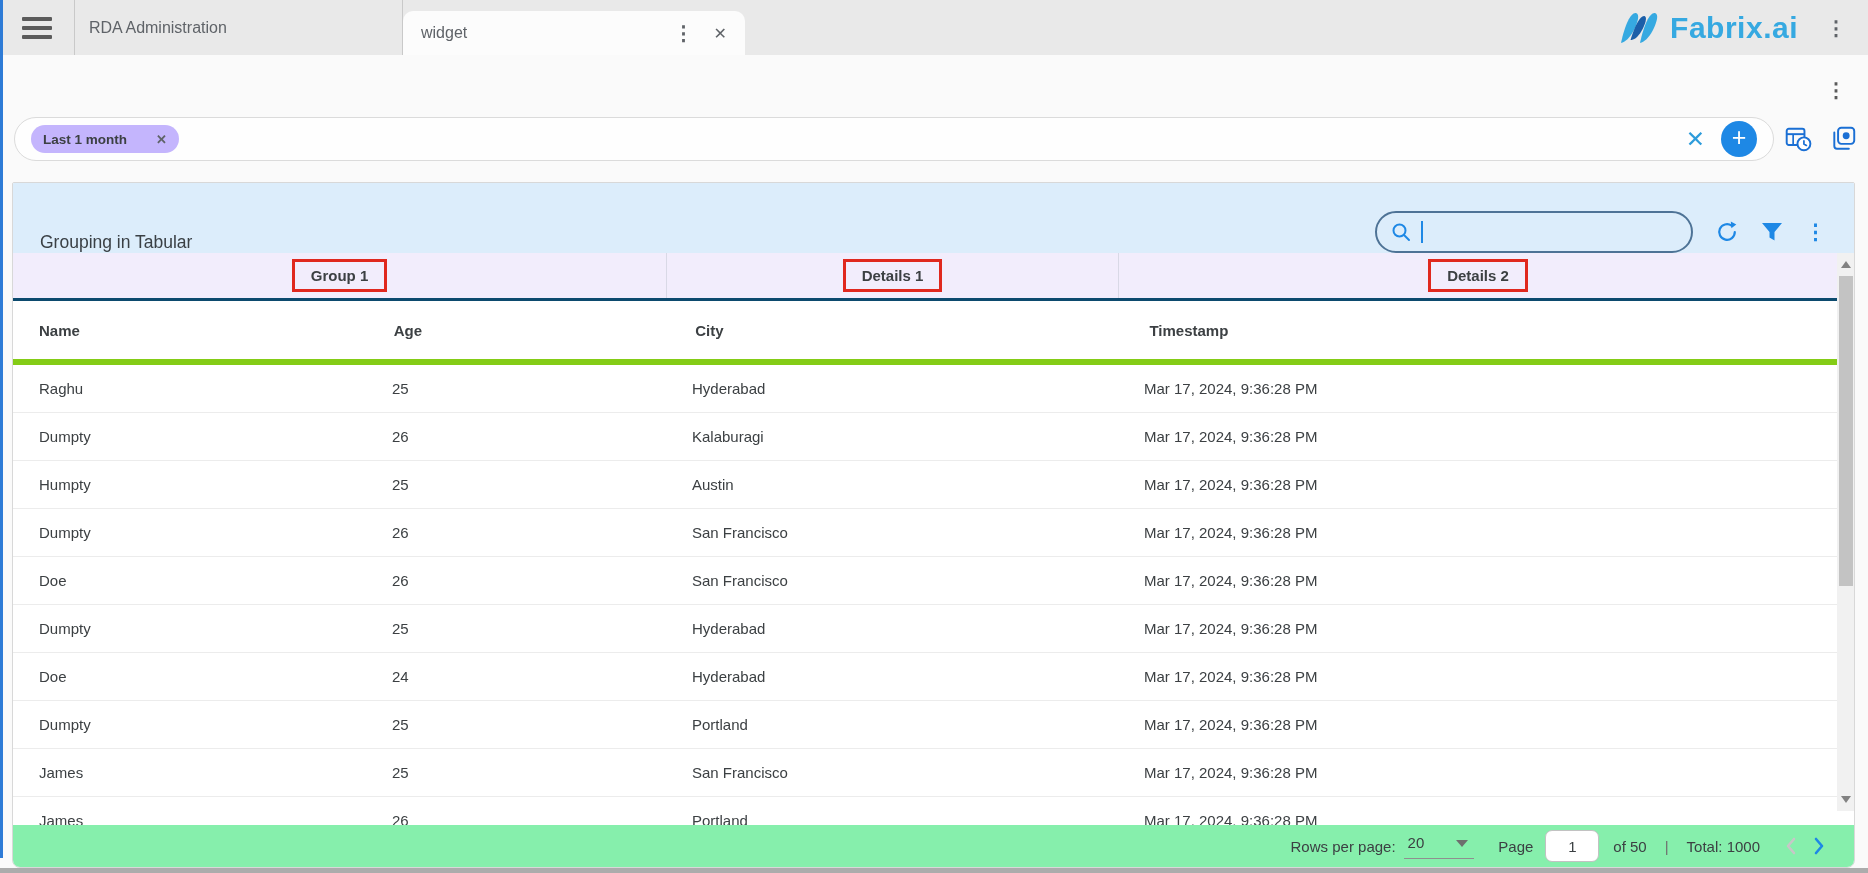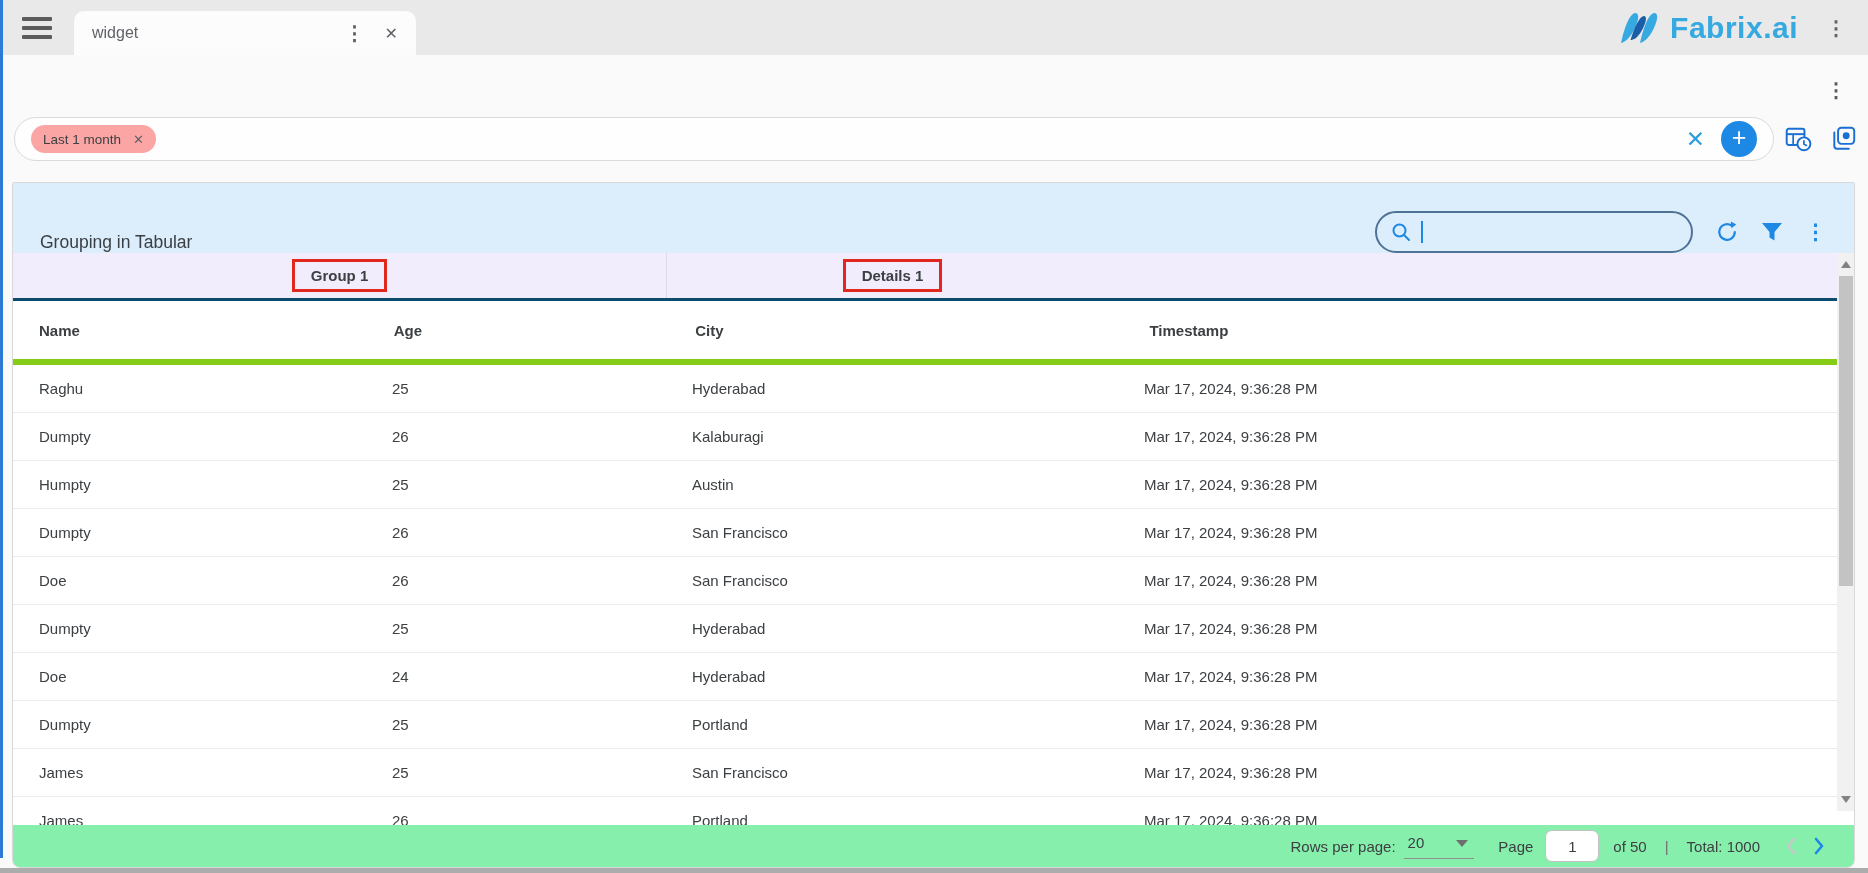--- a/index.html
+++ b/index.html
@@ -27,21 +27,21 @@
   .tab.active .kebab { margin-right:20px; }
   .tab .close { color:#5F6368; font-size:16px; cursor:pointer; }
   .brand { margin-left:auto; display:flex; align-items:center; gap:8px; }
   .brand-text { font-size:30px; font-weight:bold; color:#36A9E1; letter-spacing:0.5px; }
   .window-kebab { margin:0 22px 0 28px; }
 
   .page-kebab { position:absolute; top:78px; right:22px; color:#5A5A5A; font-size:20px; font-weight:700; cursor:pointer; z-index:5; }
 
   
   .filterbar { position:absolute; left:14px; top:117px; width:1760px; height:44px; background:#FEFEFE; border:1.5px solid #DBDBDB; border-radius:24px; display:flex; align-items:center; padding:0 16px; }
-  .chip { display:flex; align-items:center; gap:12px; height:28px; background:#fca5a5; border-radius:15px; padding:0 12px; font-size:13.5px; color:#3C4043; cursor:pointer; }
+  .chip { display:flex; align-items:center; gap:29px; height:28px; background:#c4b5fd; border-radius:15px; padding:0 12px; font-size:13.5px; color:#3C4043; cursor:pointer;font-weight:bold; }
   .chip-x { font-size:13px; color:#5F6368; cursor:pointer; }
   .fb-right { margin-left:auto; display:flex; align-items:center; gap:16px; }
   .clear-x { color:#2D9CDB; font-size:23px; font-weight:300; line-height:1; cursor:pointer; }
   .fab { width:36px; height:36px; border-radius:50%; background:#1E88E5; color:#fff; font-size:25px; line-height:1; border:none; display:flex; align-items:center; justify-content:center; cursor:pointer; padding-bottom:3px; }
   .bar-side-icon { position:absolute; top:125px; cursor:pointer; z-index:5; }
   .bar-side-icon.schedule { left:1784px; }
   .bar-side-icon.save { left:1830px; }
 
   
   .card { position:absolute; left:12px; top:182px; width:1843px; height:686px; background:#fff; border:1px solid #D8D8D8; border-radius:2px 2px 8px 8px; overflow:hidden; }
@@ -87,20 +87,23 @@
 </head>
 <body>
 
 <div class="tabbar">
   <div class="hamburger">
       <span></span>
       <span></span>
       <span></span>
     </div>
 
+  <div class="tab inactive">
+    <span class="tab-label">RDA Administration</span>
+  </div>
 
   <div class="tab active">
     <span class="tab-label">widget</span>
     <span class="kebab">⋮</span>
     <span class="close">✕</span>
   </div>
 
   <div class="brand">
     <svg width="46" height="36" viewBox="0 0 44 36">
       <path d="M4 33 C8 14 14 2 19 3 C23 4 21 12 17 20 C13 28 8 32 4 33 Z" fill="#36A9E1"></path>
@@ -170,20 +173,23 @@
     </div>
   </div>
 
   <div class="grouprow">
     <div class="gcell">
       <span class="annotation"><span>Group 1</span></span>
     </div>
     <div class="gcell">
       <span class="annotation"><span>Details 1</span></span>
     </div>
+    <div class="gcell">
+      <span class="annotation"><span>Details 2</span></span>
+    </div>
   </div>
 
   <div class="colrow">
     <span class="c">Name</span>
     <span class="c">Age</span>
     <span class="c">City</span>
     <span class="c">Timestamp</span>
   </div>
 
   <div class="rows">

